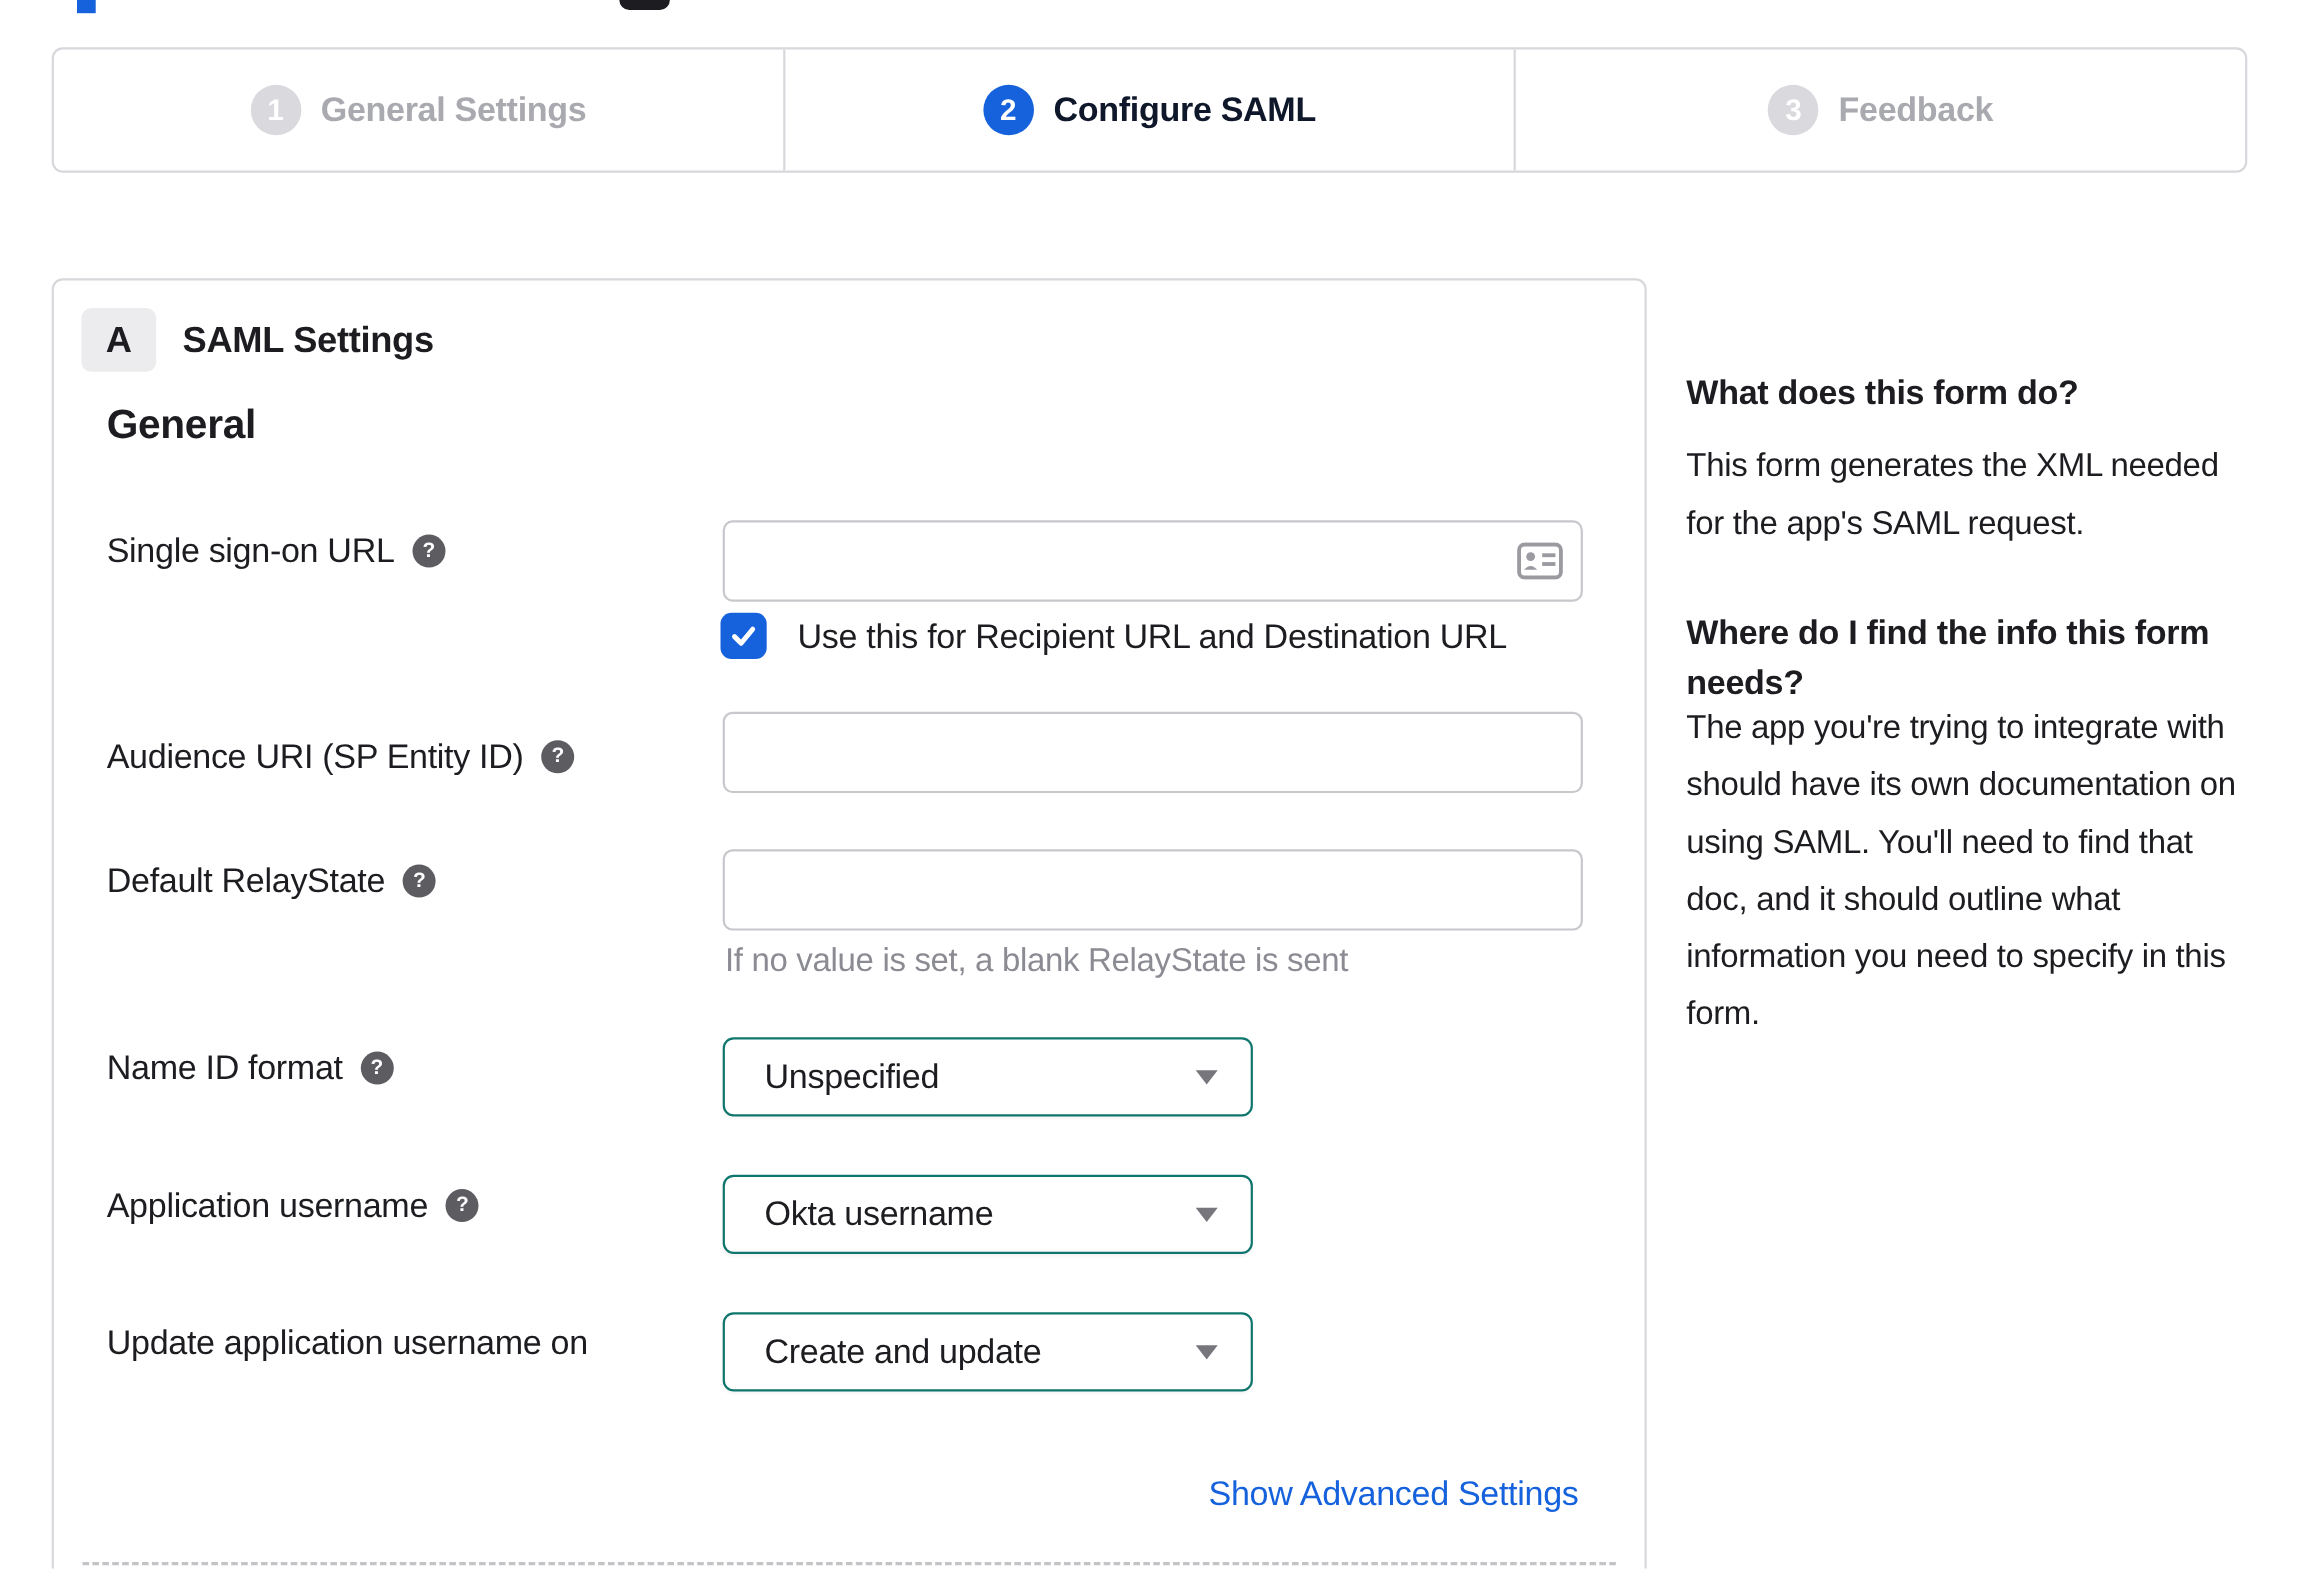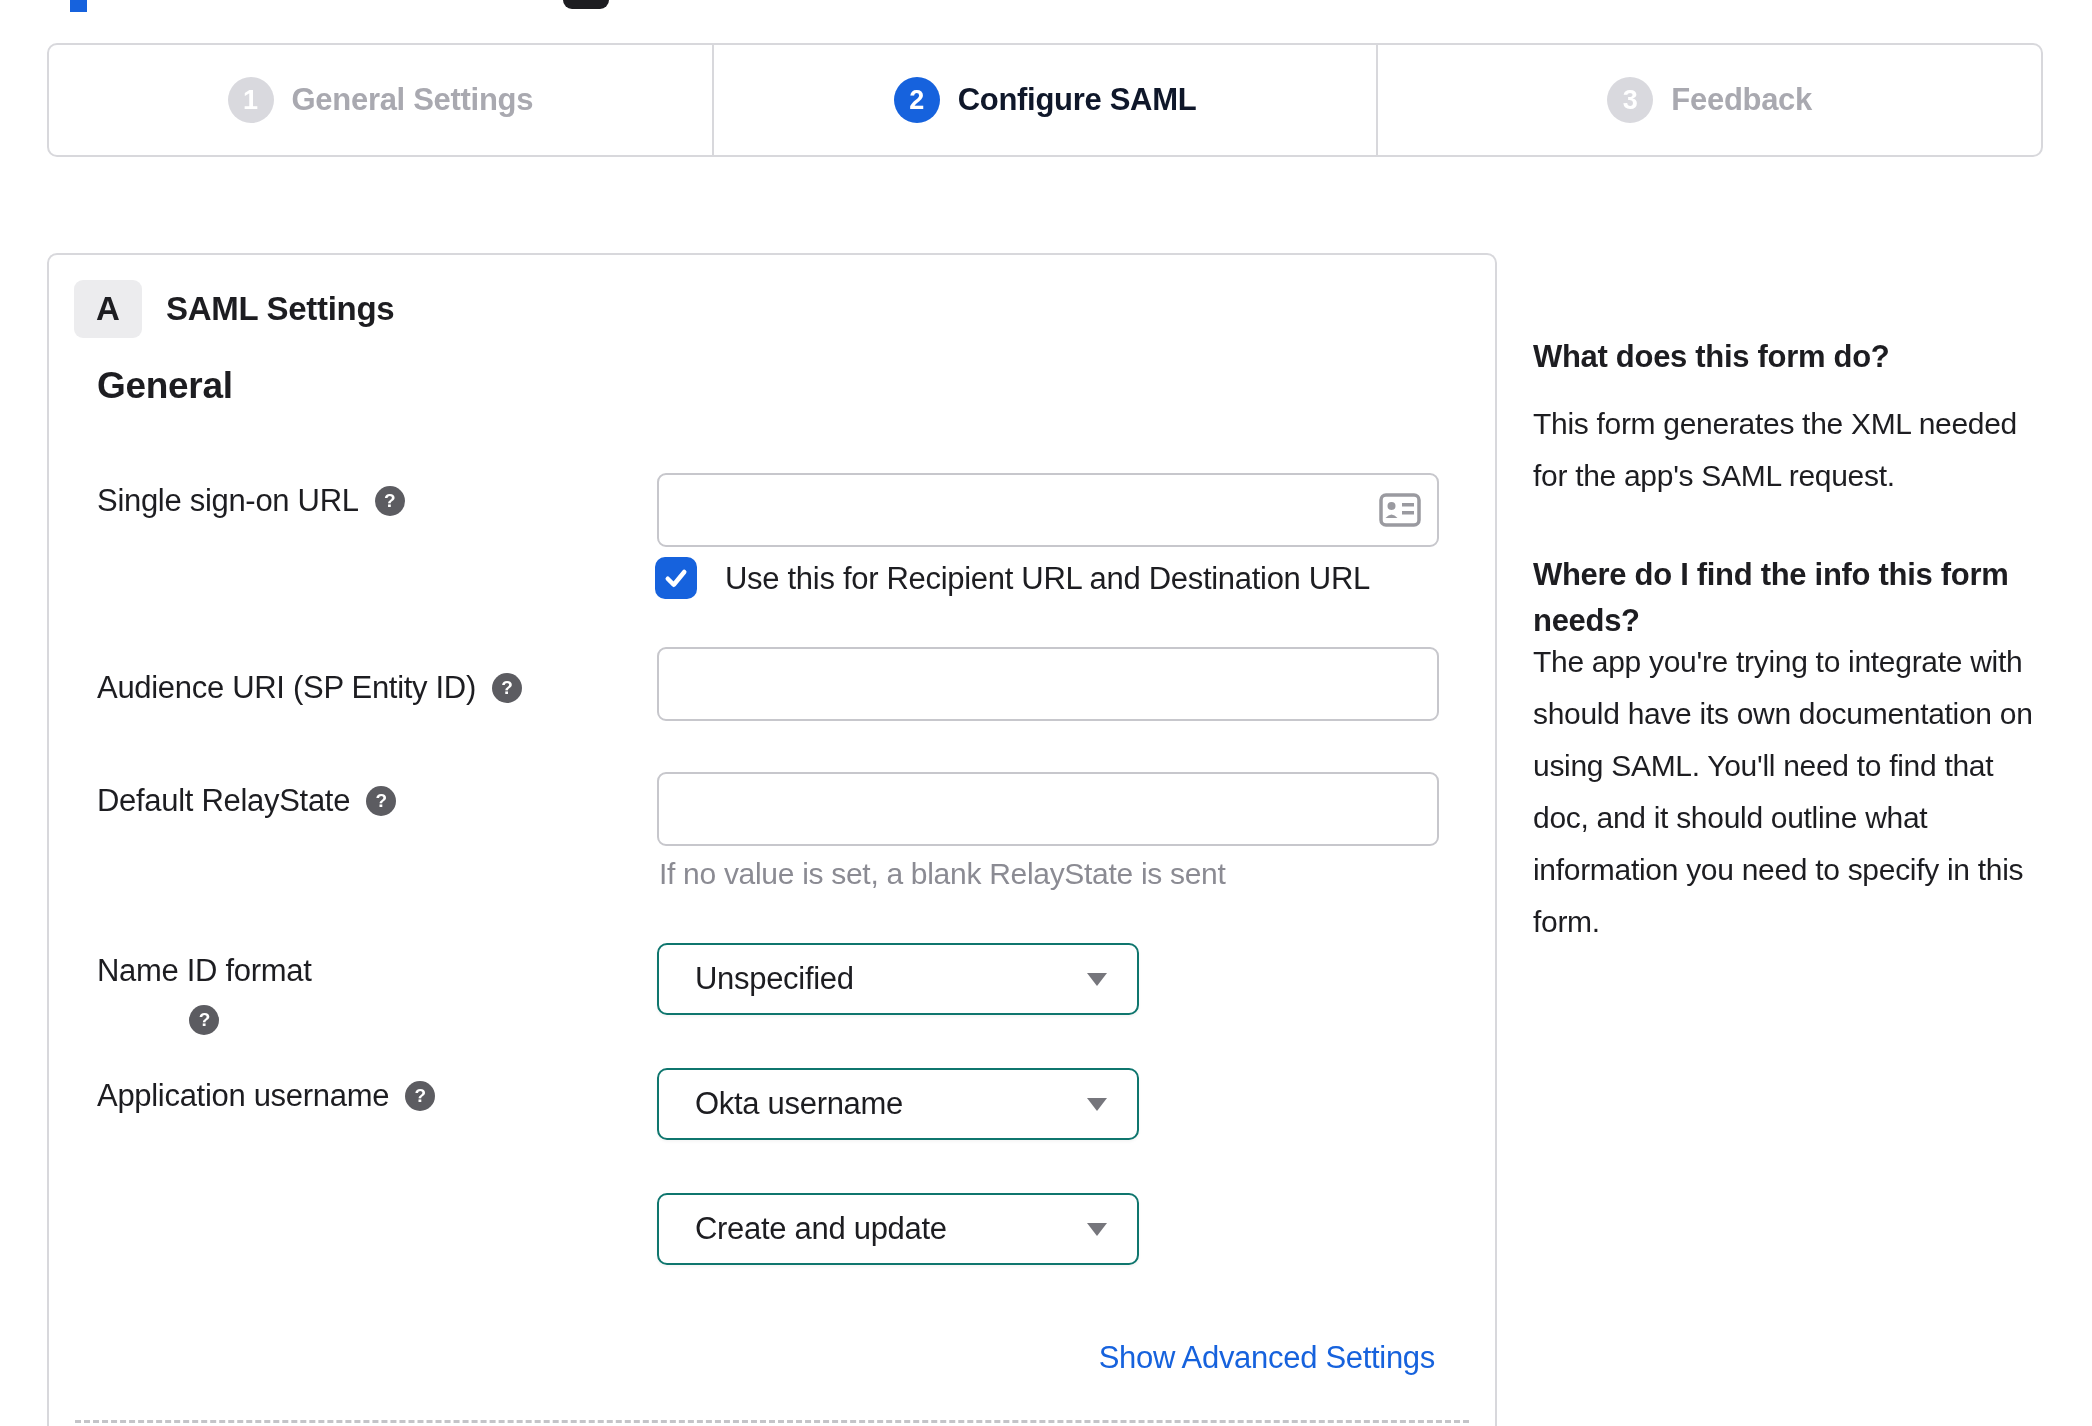--- a/index.html
+++ b/index.html
@@ -119,38 +119,41 @@
 
   <div class="field-label" style="top:528px;">
     <span>Default RelayState</span>
     <span class="help-dot">?</span>
   </div>
   <div class="input-wrap" style="top:517px;">
     <input class="text-input" type="text" value="" style="">
   </div>
   <div class="hint" style="top:602px;">If no value is set, a blank RelayState is sent</div>
 
-  <div class="field-label" style="top:698px;flex-direction:column;">
+  <div class="field-label" style="top:698px;">
     <span>Name ID format</span>
     <span class="help-dot">?</span>
   </div>
   <div class="select" style="top:688px;">
     <span>Unspecified</span>
     <span class="caret"></span>
   </div>
 
   <div class="field-label" style="top:823px;">
     <span>Application username</span>
     <span class="help-dot">?</span>
   </div>
   <div class="select" style="top:813px;">
     <span>Okta username</span>
     <span class="caret"></span>
   </div>
 
+  <div class="field-label" style="top:948px;">
+    <span>Update application username on</span>
+  </div>
   <div class="select" style="top:938px;">
     <span>Create and update</span>
     <span class="caret"></span>
   </div>
 
   <a class="adv-link" href="#">Show Advanced Settings</a>
 
   <div class="dashed-divider"></div>
 </div>
 

